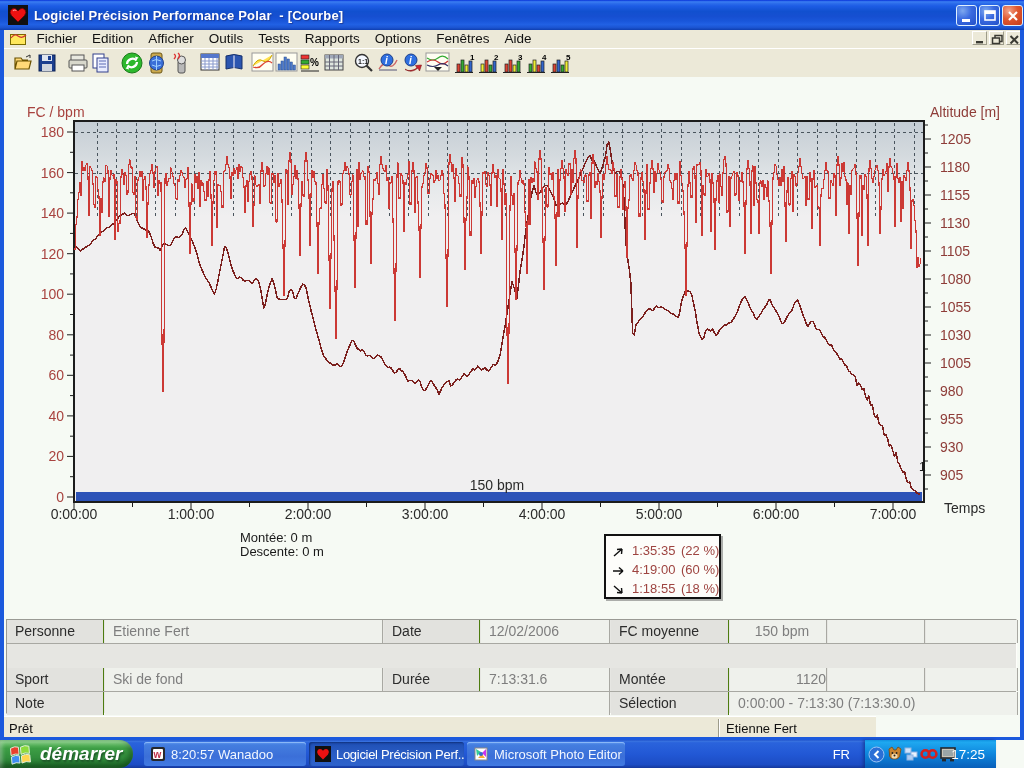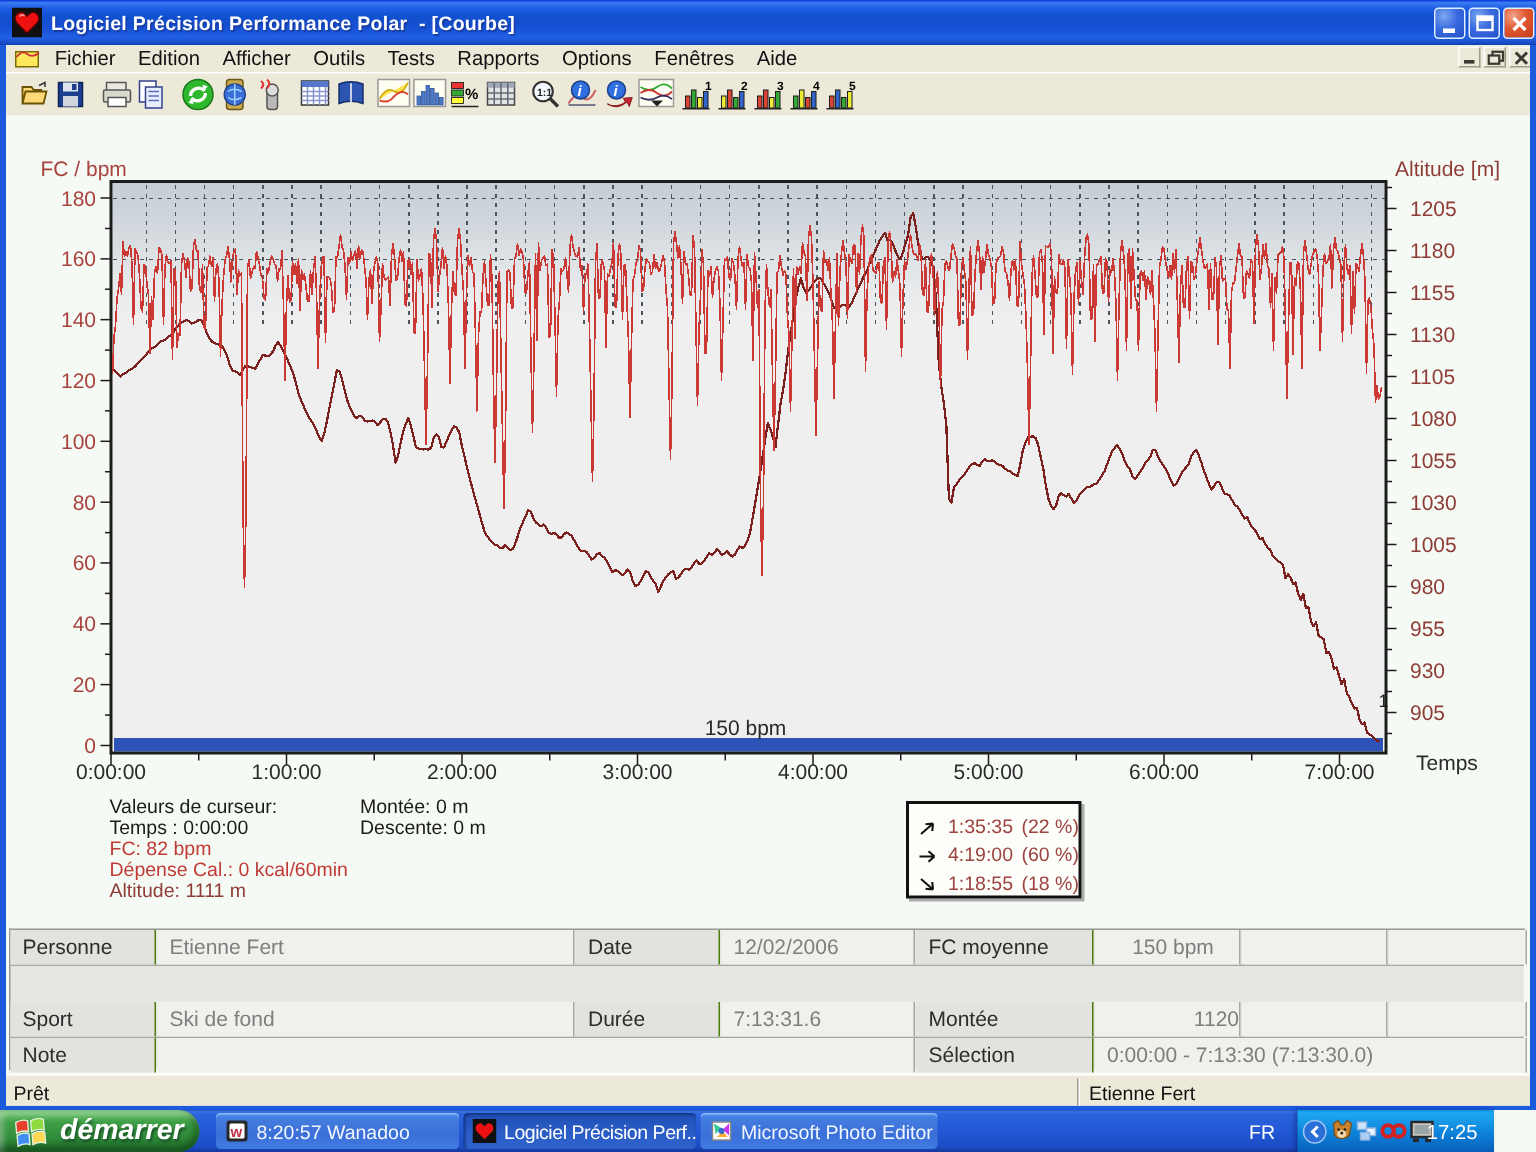--- a/index.html
+++ b/index.html
@@ -25,21 +25,21 @@
 #chart{position:absolute;left:0;top:0}
 #dirbox{position:absolute;left:600px;top:457px;width:117px;height:65px;background:#fdfdfa;border:2px solid #111;padding:3px 0 0 5px;overflow:hidden;box-shadow:2px 2px 0 rgba(110,110,110,0.55)}
 .dr{display:flex;align-items:flex-end;height:19px;font:13px "Liberation Sans",sans-serif;color:#9e4440;white-space:nowrap}
 .dr svg{margin-right:6px;flex:none}
 .dt{width:47px;flex:none}
 .dp{margin-left:2px;flex:none}
 #exetable{position:absolute;left:2px;top:542px;width:1011px;height:95px;background:#e6e6e2;border:1px solid;border-color:#9a9a94 #fdfdfa #fdfdfa #9a9a94;font:14px "Liberation Sans",sans-serif}
 .trow{position:absolute;left:0;width:100%;height:24px;border-bottom:1px solid #a8a8a2}
 .lab{position:absolute;top:0;height:23px;background:#e2e2de;color:#2c2c2c;padding:3px 0 0 8px;border-right:1px solid #4d7c0f}
 .val{position:absolute;top:0;height:23px;background:#eff1ec;color:#7e7e7e;padding:3px 0 0 8px;border-right:1px solid #a8a8a2}
-#statusbar{position:absolute;left:4px;top:716px;width:1016px;height:21px;background:#ece9d8;border-top:1px solid #fff;font:13px "Liberation Sans",sans-serif;color:#111}
+#statusbar{position:absolute;left:4px;top:716px;width:872px;height:21px;background:#ece9d8;border-top:1px solid #fff;font:13px "Liberation Sans",sans-serif;color:#111}
 #statusbar .sep{position:absolute;left:714px;top:2px;width:2px;height:18px;border-left:1px solid #9d9b8a;border-right:1px solid #fff}
 #taskbar{position:absolute;left:0;top:740px;width:996px;height:28px;
  background:linear-gradient(180deg,#1e50c9 0%,#3a74e0 4%,#2a63dc 10%,#2258d5 50%,#1c4cc4 88%,#15389b 100%)}
 #startbtn{position:absolute;left:0;top:0;width:133px;height:28px;border-radius:0 14px 14px 0;
  background:linear-gradient(180deg,#4fae53 0%,#6cc26c 8%,#3d9e45 30%,#2f8a3a 70%,#1f6b2c 100%);
  box-shadow:inset -3px -3px 6px rgba(0,40,0,0.45), inset 2px 2px 4px rgba(255,255,255,0.4);
  display:flex;align-items:center}
 #startbtn span{color:#fff;font-size:19px;font-weight:bold;font-style:italic;margin-left:6px;text-shadow:1px 2px 2px #1c5226}
 .task{position:absolute;top:2px;height:24px;border-radius:3px;display:flex;align-items:center;
  background:linear-gradient(180deg,#6099f2 0%,#447edf 12%,#3b6fd8 60%,#417ae2 100%);
@@ -427,23 +427,20 @@
 <rect x="70" y="44" width="850" height="381" fill="none" stroke="#1c1c1c" stroke-width="2"></rect>
 <g transform="translate(-4,-77)" shape-rendering="crispEdges">
         <path d="M75.0 245.8L76.7 247.3L78.4 249.1L80.1 251.0L81.8 249.7L83.5 248.8L85.2 247.5L86.9 246.4L88.6 245.6L90.3 244.1L92.0 241.8L93.7 240.2L95.4 238.8L97.1 236.8L98.8 234.6L100.5 232.8L102.2 231.7L103.9 230.7L105.6 228.9L107.3 227.6L109.0 227.2L110.7 225.8L112.4 224.3L114.1 223.5L115.8 221.2L117.5 218.6L119.2 216.5L120.9 215.0L122.6 214.2L124.3 213.1L126.0 214.3L127.7 215.7L129.4 215.1L131.1 214.2L132.8 213.2L134.5 213.7L136.2 217.6L137.9 222.2L139.6 225.7L141.3 227.7L143.0 228.5L144.7 229.4L146.4 230.1L148.1 230.5L149.8 233.6L151.5 237.8L153.2 243.5L154.9 247.0L156.6 247.4L158.3 248.2L160.0 250.0L161.7 247.1L163.4 244.1L165.1 243.9L166.8 244.8L168.5 245.4L170.2 245.8L171.9 242.7L173.6 239.5L175.3 236.8L177.0 237.1L178.7 237.6L180.4 236.3L182.1 234.1L183.8 230.2L185.5 228.0L187.2 230.8L188.9 234.2L190.6 237.5L192.3 241.3L194.0 245.4L195.7 249.7L197.4 255.8L199.1 262.5L200.8 267.1L202.5 271.0L204.2 274.7L205.9 278.2L207.6 280.7L209.3 283.2L211.0 287.1L212.7 291.2L214.4 294.0L216.1 289.4L217.8 281.4L219.5 272.5L221.2 263.9L222.9 255.6L224.6 246.6L226.3 247.8L228.0 252.7L229.7 259.7L231.4 266.6L233.1 271.2L234.8 274.9L236.5 278.2L238.2 278.4L239.9 277.1L241.6 278.3L243.3 280.4L245.0 281.0L246.7 280.7L248.4 280.3L250.1 281.5L251.8 283.5L253.5 281.6L255.2 279.1L256.9 279.2L258.6 281.3L260.3 288.1L262.0 296.8L263.7 308.4L265.4 303.8L267.1 295.3L268.8 287.9L270.5 282.6L272.2 278.6L273.9 283.9L275.6 290.7L277.3 298.0L279.0 299.0L280.7 299.4L282.4 299.6L284.1 299.3L285.8 299.8L287.5 298.3L289.2 291.4L290.9 289.7L292.6 291.3L294.3 298.2L296.0 298.3L297.7 294.2L299.4 290.4L301.1 286.6L302.8 284.2L304.5 285.2L306.2 288.3L307.9 297.2L309.6 304.1L311.3 311.6L313.0 318.2L314.7 324.7L316.4 331.1L318.1 336.9L319.8 343.1L321.5 349.3L323.2 354.8L324.9 357.6L326.6 359.8L328.3 361.4L330.0 363.1L331.7 363.8L333.4 365.3L335.1 365.2L336.8 363.5L338.5 365.1L340.2 366.6L341.9 365.9L343.6 362.2L345.3 357.1L347.0 351.9L348.7 347.9L350.4 344.1L352.1 340.3L353.8 341.0L355.5 345.2L357.2 348.3L358.9 349.7L360.6 350.9L362.3 349.7L364.0 351.4L365.7 355.3L367.4 355.9L369.1 355.5L370.8 355.8L372.5 358.3L374.2 358.4L375.9 356.3L377.6 354.9L379.3 356.0L381.0 357.0L382.7 360.0L384.4 363.2L386.1 365.9L387.8 367.6L389.5 367.1L391.2 368.1L392.9 370.9L394.6 373.0L396.3 372.0L398.0 369.5L399.7 368.7L401.4 370.6L403.1 371.9L404.8 374.4L406.5 378.3L408.2 381.5L409.9 380.2L411.6 380.5L413.3 381.8L415.0 383.4L416.7 382.0L418.4 379.7L420.1 381.7L421.8 387.1L423.5 390.7L425.2 390.1L426.9 387.8L428.6 384.7L430.3 380.9L432.0 381.2L433.7 384.6L435.4 387.2L437.1 389.4L438.8 394.4L440.5 391.2L442.2 387.2L443.9 385.0L445.6 382.7L447.3 381.5L449.0 380.7L450.7 386.0L452.4 384.9L454.1 382.4L455.8 380.2L457.5 379.1L459.2 379.9L460.9 378.4L462.6 375.8L464.3 373.7L466.0 375.7L467.7 375.9L469.4 373.8L471.1 371.3L472.8 368.9L474.5 369.8L476.2 368.7L477.9 366.1L479.6 367.7L481.3 370.1L483.0 369.0L484.7 367.6L486.4 369.5L488.1 371.0L489.8 369.9L491.5 366.9L493.2 364.4L494.9 365.3L496.6 364.2L498.3 360.3L500.0 355.5L501.7 345.6L503.4 335.6L505.1 325.6L506.8 315.1L508.5 303.8L510.2 292.5L511.9 281.9L513.6 286.2L515.3 291.7L517.0 298.1L518.7 283.1L520.4 269.0L522.1 259.5L523.8 247.7L525.5 233.0L527.2 221.5L528.9 210.5L530.6 198.8L532.3 191.4L534.0 185.6L535.7 191.8L537.4 195.3L539.1 193.7L540.8 191.1L542.5 188.4L544.2 186.5L545.9 185.3L547.6 185.8L549.3 189.3L551.0 192.3L552.7 195.7L554.4 200.4L556.1 205.5L557.8 203.6L559.5 204.8L561.2 203.7L562.9 203.1L564.6 204.8L566.3 204.3L568.0 201.5L569.7 197.7L571.4 193.8L573.1 190.2L574.8 186.4L576.5 183.0L578.2 179.8L579.9 175.2L581.6 171.6L583.3 167.6L585.0 163.5L586.7 159.9L588.4 157.3L590.1 155.2L591.8 160.7L593.5 159.9L595.2 162.7L596.9 167.1L598.6 171.1L600.3 172.8L602.0 167.9L603.7 162.4L605.4 156.7L607.1 144.9L608.8 142.0L610.5 151.2L612.2 163.2L613.9 170.7L615.6 172.9L617.3 171.5L619.0 171.5L620.7 174.4L622.4 178.8L624.1 201.8L625.8 241.0L627.5 257.4L629.2 268.6L630.9 283.4L632.6 332.5L634.3 335.2L636.0 324.9L637.7 322.7L639.4 320.1L641.1 318.1L642.8 316.6L644.5 313.9L646.2 311.2L647.9 309.4L649.6 308.7L651.3 310.0L653.0 310.7L654.7 307.8L656.4 306.0L658.1 307.3L659.8 307.5L661.5 306.8L663.2 307.9L664.9 309.4L666.6 310.1L668.3 310.5L670.0 312.5L671.7 313.6L673.4 314.1L675.1 315.7L676.8 316.8L678.5 317.3L680.2 309.6L681.9 300.0L683.6 295.4L685.3 291.5L687.0 291.1L688.7 290.9L690.4 292.1L692.1 296.4L693.8 304.7L695.5 312.4L697.2 323.6L698.9 332.4L700.6 337.2L702.3 339.4L704.0 337.3L705.7 330.8L707.4 328.7L709.1 330.1L710.8 331.0L712.5 329.2L714.2 332.4L715.9 335.1L717.6 333.9L719.3 330.2L721.0 328.6L722.7 326.4L724.4 324.8L726.1 324.9L727.8 323.8L729.5 322.8L731.2 322.2L732.9 319.8L734.6 317.2L736.3 314.2L738.0 309.8L739.7 305.1L741.4 300.9L743.1 298.6L744.8 296.7L746.5 299.4L748.2 302.8L749.9 307.4L751.6 310.7L753.3 313.0L755.0 317.5L756.7 319.6L758.4 316.9L760.1 314.7L761.8 312.1L763.5 308.8L765.2 306.8L766.9 304.3L768.6 299.8L770.3 300.1L772.0 304.3L773.7 307.4L775.4 310.1L777.1 312.5L778.8 315.9L780.5 320.3L782.2 323.7L783.9 322.9L785.6 319.9L787.3 316.5L789.0 313.5L790.7 311.6L792.4 309.5L794.1 304.2L795.8 301.4L797.5 300.1L799.2 303.6L800.9 308.2L802.6 314.0L804.3 318.2L806.0 322.8L807.7 326.6L809.4 324.1L811.1 321.3L812.8 321.4L814.5 324.8L816.2 329.0L817.9 329.5L819.6 330.0L821.3 333.3L823.0 336.4L824.7 337.5L826.4 340.0L828.1 343.4L829.8 345.7L831.5 344.7L833.2 348.8L834.9 351.6L836.6 353.3L838.3 356.2L840.0 359.6L841.7 358.7L843.4 362.3L845.1 365.1L846.8 366.2L848.5 370.7L850.2 372.1L851.9 374.2L853.6 374.9L855.3 376.4L857.0 385.5L858.7 382.9L860.4 385.1L862.1 389.5L863.8 388.4L865.5 396.1L867.2 399.9L868.9 396.1L870.6 405.4L872.3 404.7L874.0 414.3L875.7 417.4L877.4 414.9L879.1 423.9L880.8 425.0L882.5 426.2L884.2 435.2L885.9 434.5L887.6 438.8L889.3 445.8L891.0 445.1L892.7 450.4L894.4 456.2L896.1 452.9L897.8 461.8L899.5 464.6L901.2 468.9L902.9 472.5L904.6 471.8L906.3 479.4L908.0 482.9L909.7 481.7L911.4 488.4L913.1 489.7L914.8 490.7L916.5 492.6L918.2 493.8L919.9 493.9" fill="none" stroke="#7c201e" stroke-width="1.5" stroke-linejoin="round"></path>
 <path d="M75.0 249.6L76.0 224.3L77.0 217.3L78.0 199.0L79.0 192.9L80.0 182.4L81.0 196.2L82.0 161.3L83.0 171.0L84.0 167.7L85.0 170.6L86.0 165.0L87.0 163.6L88.0 176.9L89.0 216.1L90.0 165.8L91.0 168.1L92.0 170.5L93.0 183.1L94.0 205.0L95.0 207.9L96.0 176.4L97.0 177.7L98.0 189.8L99.0 196.7L100.0 235.4L101.0 198.0L102.0 213.1L103.0 181.8L104.0 177.7L105.0 182.2L106.0 165.2L107.0 165.8L108.0 170.7L109.0 216.4L110.0 177.9L111.0 170.1L112.0 175.2L113.0 175.7L114.0 173.9L115.0 239.5L116.0 178.9L117.0 180.7L118.0 231.4L119.0 222.8L120.0 223.7L121.0 176.5L122.0 168.9L123.0 173.8L124.0 184.7L125.0 171.8L126.0 174.8L127.0 194.4L128.0 192.4L129.0 163.9L130.0 159.7L131.0 167.6L132.0 166.8L133.0 193.2L134.0 194.8L135.0 176.6L136.0 218.1L137.0 219.7L138.0 178.9L139.0 177.0L140.0 170.8L141.0 177.3L142.0 171.6L143.0 200.5L144.0 179.3L145.0 176.0L146.0 186.7L147.0 237.4L148.0 203.5L149.0 184.9L150.0 173.4L151.0 170.8L152.0 164.4L153.0 172.6L154.0 187.9L155.0 171.6L156.0 168.1L157.0 166.1L158.0 196.1L159.0 180.2L160.0 183.9L161.0 182.0L162.0 340.9L163.0 391.6L164.0 340.9L165.0 178.4L166.0 172.8L167.0 185.5L168.0 181.6L169.0 178.1L170.0 179.1L171.0 167.7L172.0 171.9L173.0 176.3L174.0 183.7L175.0 185.3L176.0 199.0L177.0 200.2L178.0 178.8L179.0 181.4L180.0 175.3L181.0 170.7L182.0 172.4L183.0 176.0L184.0 176.8L185.0 187.4L186.0 179.4L187.0 179.3L188.0 167.3L189.0 203.0L190.0 253.7L191.0 203.0L192.0 183.7L193.0 201.6L194.0 200.4L195.0 174.1L196.0 182.6L197.0 175.8L198.0 188.9L199.0 172.4L200.0 207.0L201.0 179.9L202.0 186.0L203.0 182.7L204.0 191.2L205.0 200.8L206.0 201.0L207.0 180.8L208.0 196.5L209.0 179.8L210.0 171.4L211.0 194.9L212.0 245.6L213.0 202.2L214.0 180.3L215.0 171.5L216.0 171.3L217.0 228.1L218.0 184.2L219.0 185.0L220.0 185.6L221.0 191.1L222.0 208.0L223.0 207.4L224.0 170.8L225.0 171.2L226.0 164.4L227.0 156.3L228.0 164.4L229.0 167.1L230.0 176.8L231.0 199.3L232.0 172.0L233.0 175.5L234.0 167.8L235.0 173.6L236.0 170.2L237.0 167.0L238.0 178.7L239.0 163.7L240.0 172.3L241.0 166.5L242.0 167.5L243.0 177.3L244.0 186.3L245.0 213.1L246.0 185.8L247.0 180.0L248.0 202.2L249.0 181.3L250.0 174.6L251.0 171.3L252.0 176.6L253.0 227.3L254.0 205.4L255.0 175.7L256.0 184.9L257.0 186.5L258.0 185.7L259.0 184.4L260.0 203.8L261.0 170.5L262.0 162.4L263.0 170.5L264.0 186.9L265.0 185.6L266.0 172.9L267.0 166.5L268.0 174.5L269.0 167.7L270.0 203.1L271.0 203.9L272.0 173.6L273.0 172.9L274.0 183.0L275.0 175.5L276.0 221.4L277.0 222.2L278.0 173.1L279.0 187.3L280.0 183.6L281.0 179.0L282.0 199.6L283.0 245.6L284.0 296.2L285.0 245.6L286.0 168.9L287.0 170.1L288.0 204.6L289.0 160.4L290.0 152.3L291.0 160.4L292.0 194.5L293.0 184.0L294.0 177.0L295.0 164.9L296.0 178.7L297.0 170.6L298.0 177.9L299.0 205.0L300.0 255.7L301.0 205.0L302.0 180.8L303.0 196.2L304.0 196.8L305.0 160.4L306.0 152.3L307.0 160.4L308.0 179.9L309.0 194.9L310.0 245.6L311.0 194.9L312.0 170.4L313.0 177.6L314.0 171.6L315.0 181.3L316.0 182.2L317.0 223.2L318.0 273.9L319.0 223.2L320.0 207.9L321.0 208.3L322.0 184.4L323.0 174.0L324.0 188.2L325.0 203.2L326.0 203.6L327.0 169.6L328.0 185.7L329.0 257.7L330.0 308.4L331.0 257.7L332.0 188.9L333.0 181.0L334.0 237.4L335.0 288.1L336.0 338.8L337.0 288.1L338.0 180.9L339.0 179.9L340.0 181.7L341.0 205.5L342.0 205.0L343.0 173.1L344.0 170.5L345.0 162.4L346.0 170.5L347.0 165.9L348.0 167.9L349.0 173.1L350.0 195.1L351.0 195.3L352.0 181.6L353.0 174.7L354.0 237.4L355.0 288.1L356.0 237.4L357.0 169.3L358.0 226.9L359.0 162.2L360.0 180.3L361.0 173.7L362.0 171.9L363.0 170.7L364.0 177.2L365.0 175.9L366.0 224.8L367.0 224.4L368.0 166.5L369.0 170.8L370.0 213.1L371.0 263.8L372.0 213.1L373.0 199.8L374.0 178.9L375.0 181.0L376.0 179.0L377.0 171.9L378.0 183.2L379.0 194.9L380.0 164.4L381.0 156.3L382.0 164.4L383.0 168.4L384.0 170.6L385.0 171.4L386.0 165.1L387.0 180.4L388.0 177.3L389.0 208.4L390.0 182.7L391.0 182.9L392.0 176.1L393.0 219.2L394.0 269.9L395.0 320.6L396.0 269.9L397.0 175.2L398.0 162.7L399.0 198.9L400.0 198.5L401.0 173.1L402.0 175.4L403.0 180.4L404.0 231.8L405.0 182.5L406.0 184.4L407.0 178.9L408.0 175.1L409.0 161.5L410.0 204.4L411.0 205.0L412.0 170.5L413.0 162.4L414.0 170.5L415.0 212.5L416.0 176.9L417.0 176.6L418.0 202.6L419.0 227.3L420.0 278.0L421.0 227.3L422.0 186.5L423.0 184.0L424.0 175.2L425.0 173.1L426.0 163.5L427.0 167.1L428.0 193.9L429.0 193.5L430.0 178.4L431.0 172.8L432.0 174.5L433.0 175.5L434.0 182.8L435.0 181.1L436.0 169.9L437.0 179.0L438.0 174.9L439.0 180.9L440.0 179.9L441.0 175.5L442.0 170.5L443.0 174.2L444.0 193.5L445.0 205.0L446.0 255.7L447.0 306.4L448.0 255.7L449.0 162.4L450.0 154.3L451.0 162.4L452.0 171.9L453.0 164.2L454.0 177.6L455.0 202.0L456.0 167.8L457.0 176.0L458.0 175.7L459.0 183.5L460.0 196.4L461.0 196.8L462.0 157.3L463.0 164.4L464.0 219.2L465.0 269.9L466.0 219.2L467.0 197.7L468.0 166.7L469.0 176.3L470.0 235.6L471.0 235.4L472.0 180.4L473.0 183.8L474.0 177.9L475.0 197.9L476.0 186.0L477.0 180.0L478.0 177.9L479.0 181.2L480.0 203.0L481.0 253.7L482.0 213.9L483.0 172.5L484.0 173.4L485.0 171.5L486.0 185.0L487.0 186.9L488.0 172.5L489.0 175.4L490.0 184.9L491.0 206.1L492.0 172.6L493.0 164.4L494.0 172.6L495.0 177.5L496.0 175.2L497.0 206.4L498.0 169.6L499.0 177.9L500.0 178.9L501.0 188.0L502.0 240.3L503.0 168.8L504.0 184.1L505.0 205.0L506.0 193.4L507.0 332.7L508.0 383.4L509.0 332.7L510.0 207.0L511.0 176.6L512.0 195.4L513.0 204.4L514.0 192.9L515.0 249.6L516.0 300.3L517.0 249.6L518.0 181.8L519.0 180.8L520.0 170.3L521.0 177.9L522.0 183.3L523.0 180.6L524.0 183.5L525.0 212.1L526.0 223.2L527.0 273.9L528.0 223.2L529.0 179.2L530.0 225.3L531.0 177.6L532.0 183.2L533.0 178.2L534.0 182.0L535.0 161.7L536.0 168.4L537.0 171.1L538.0 200.3L539.0 158.4L540.0 150.2L541.0 158.4L542.0 188.8L543.0 239.5L544.0 290.2L545.0 239.5L546.0 187.6L547.0 206.7L548.0 207.3L549.0 167.2L550.0 175.0L551.0 173.1L552.0 180.1L553.0 172.2L554.0 196.7L555.0 215.1L556.0 265.8L557.0 215.1L558.0 169.4L559.0 216.8L560.0 179.9L561.0 168.5L562.0 160.4L563.0 168.5L564.0 176.2L565.0 212.1L566.0 169.5L567.0 173.4L568.0 175.4L569.0 163.0L570.0 163.5L571.0 194.7L572.0 169.1L573.0 182.6L574.0 158.4L575.0 150.2L576.0 158.4L577.0 247.6L578.0 196.9L579.0 178.5L580.0 172.1L581.0 169.7L582.0 180.4L583.0 180.6L584.0 182.4L585.0 175.0L586.0 174.9L587.0 201.3L588.0 201.9L589.0 174.6L590.0 172.0L591.0 219.2L592.0 162.4L593.0 154.3L594.0 162.4L595.0 188.0L596.0 181.0L597.0 184.6L598.0 173.4L599.0 181.2L600.0 190.3L601.0 237.4L602.0 197.7L603.0 174.0L604.0 179.8L605.0 173.4L606.0 164.4L607.0 156.3L608.0 164.4L609.0 169.4L610.0 169.3L611.0 170.3L612.0 173.8L613.0 162.6L614.0 167.8L615.0 196.4L616.0 196.8L617.0 173.8L618.0 207.7L619.0 208.1L620.0 176.0L621.0 169.4L622.0 178.4L623.0 210.3L624.0 187.0L625.0 181.4L626.0 207.0L627.0 257.7L628.0 207.0L629.0 200.5L630.0 175.6L631.0 174.0L632.0 178.7L633.0 180.4L634.0 170.5L635.0 162.4L636.0 165.1L637.0 170.4L638.0 172.6L639.0 217.1L640.0 216.5L641.0 177.9L642.0 171.7L643.0 181.3L644.0 188.8L645.0 239.5L646.0 191.9L647.0 164.4L648.0 209.9L649.0 209.7L650.0 182.8L651.0 168.5L652.0 160.4L653.0 168.5L654.0 192.7L655.0 171.0L656.0 181.4L657.0 173.1L658.0 163.3L659.0 169.8L660.0 172.4L661.0 178.5L662.0 202.2L663.0 202.4L664.0 176.6L665.0 172.1L666.0 171.9L667.0 170.5L668.0 164.4L669.0 168.1L670.0 180.7L671.0 182.3L672.0 188.2L673.0 200.1L674.0 180.3L675.0 173.6L676.0 179.9L677.0 173.1L678.0 203.7L679.0 204.1L680.0 161.4L681.0 175.9L682.0 183.0L683.0 190.1L684.0 212.1L685.0 245.6L686.0 296.2L687.0 245.6L688.0 184.8L689.0 170.8L690.0 182.5L691.0 198.1L692.0 197.6L693.0 168.5L694.0 166.5L695.0 175.6L696.0 222.8L697.0 164.1L698.0 164.4L699.0 164.6L700.0 162.4L701.0 170.5L702.0 235.4L703.0 184.7L704.0 195.2L705.0 195.4L706.0 169.5L707.0 176.4L708.0 176.3L709.0 173.0L710.0 179.3L711.0 231.8L712.0 172.9L713.0 182.3L714.0 198.9L715.0 249.6L716.0 198.9L717.0 180.9L718.0 175.2L719.0 202.6L720.0 173.7L721.0 187.0L722.0 196.3L723.0 172.6L724.0 158.9L725.0 156.2L726.0 163.2L727.0 212.7L728.0 212.3L729.0 176.6L730.0 227.3L731.0 177.1L732.0 176.1L733.0 172.9L734.0 171.0L735.0 195.4L736.0 195.2L737.0 172.1L738.0 175.0L739.0 201.1L740.0 180.0L741.0 181.7L742.0 172.5L743.0 181.9L744.0 203.0L745.0 253.7L746.0 203.0L747.0 168.5L748.0 160.4L749.0 168.5L750.0 181.8L751.0 233.6L752.0 169.9L753.0 165.7L754.0 205.8L755.0 166.1L756.0 183.0L757.0 199.9L758.0 200.1L759.0 233.4L760.0 182.7L761.0 180.7L762.0 187.0L763.0 180.5L764.0 199.7L765.0 184.6L766.0 187.7L767.0 196.4L768.0 180.7L769.0 200.7L770.0 223.2L771.0 273.9L772.0 223.2L773.0 177.9L774.0 172.6L775.0 164.4L776.0 165.8L777.0 174.2L778.0 179.5L779.0 185.5L780.0 177.3L781.0 186.0L782.0 169.1L783.0 181.5L784.0 166.5L785.0 204.0L786.0 241.5L787.0 190.8L788.0 177.4L789.0 204.9L790.0 205.1L791.0 178.0L792.0 171.3L793.0 211.9L794.0 174.4L795.0 176.0L796.0 186.3L797.0 183.5L798.0 172.9L799.0 166.5L800.0 158.4L801.0 166.5L802.0 174.0L803.0 178.9L804.0 178.2L805.0 176.1L806.0 206.2L807.0 176.0L808.0 199.4L809.0 199.6L810.0 171.9L811.0 178.6L812.0 229.3L813.0 178.6L814.0 170.3L815.0 187.7L816.0 185.9L817.0 185.4L818.0 206.4L819.0 206.8L820.0 245.6L821.0 194.9L822.0 188.6L823.0 188.6L824.0 179.4L825.0 170.5L826.0 162.4L827.0 170.5L828.0 171.0L829.0 198.7L830.0 198.5L831.0 180.3L832.0 182.9L833.0 185.4L834.0 172.9L835.0 175.3L836.0 215.5L837.0 164.4L838.0 156.3L839.0 164.4L840.0 186.0L841.0 178.4L842.0 163.2L843.0 172.2L844.0 162.4L845.0 177.0L846.0 179.6L847.0 204.8L848.0 182.7L849.0 233.4L850.0 185.0L851.0 195.3L852.0 170.0L853.0 169.0L854.0 168.0L855.0 164.4L856.0 172.6L857.0 215.1L858.0 265.8L859.0 215.1L860.0 175.1L861.0 175.2L862.0 236.2L863.0 185.0L864.0 190.3L865.0 174.4L866.0 176.1L867.0 194.9L868.0 245.6L869.0 168.5L870.0 160.4L871.0 168.5L872.0 178.9L873.0 183.1L874.0 176.6L875.0 169.8L876.0 167.8L877.0 165.6L878.0 170.0L879.0 182.7L880.0 233.4L881.0 208.6L882.0 178.8L883.0 169.2L884.0 175.6L885.0 174.1L886.0 172.0L887.0 163.2L888.0 191.9L889.0 166.5L890.0 158.4L891.0 166.5L892.0 167.9L893.0 173.2L894.0 176.6L895.0 227.3L896.0 176.6L897.0 163.3L898.0 179.2L899.0 182.8L900.0 176.9L901.0 221.9L902.0 181.3L903.0 209.1L904.0 175.7L905.0 177.4L906.0 180.9L907.0 170.5L908.0 162.4L909.0 170.5L910.0 187.4L911.0 248.6L912.0 200.4L913.0 198.9L914.0 205.4L915.0 220.7L916.0 230.4L917.0 267.9L918.0 257.4L919.0 266.4L920.0 264.3L921.0 257.8" fill="none" stroke="#cc3935" stroke-width="1.1" stroke-linejoin="round"></path>
       </g>
 <text x="23" y="40" class="lf" font-size="15" fill="#b2403e">FC / bpm</text>
 <text x="996" y="40" class="rf" font-size="15" text-anchor="end">Altitude [m]</text>
 <text x="940" y="436" class="bf" font-size="15" fill="#3a3a3a">Temps</text>
 <text x="915" y="394" font-size="12" fill="#1a1a1a" font-family="Liberation Sans">1</text>
 </svg>
-<div style="position:absolute;left:69px;top:454px;font:13px 'Liberation Sans',sans-serif;color:#1a1a1a;line-height:14px">
-Valeurs de curseur:<br>Temps : 0:00:00<br><span style="color:#c03a36">FC: 82 bpm</span><br><span style="color:#c03a36">Dépense Cal.: 0 kcal/60min</span><br><span style="color:#8e3c38">Altitude: 1111 m</span>
-</div>
 <div style="position:absolute;left:236px;top:454px;font:13px 'Liberation Sans',sans-serif;color:#1a1a1a;line-height:14px">
 Montée: 0 m<br>Descente: 0 m
 </div>
 <div id="dirbox">
  <div class="dr">
         <svg width="15" height="12">
           <path d="M3 10 L11 3 M11 3 l-5 0.5 M11 3 l-0.5 5" stroke="#111" stroke-width="1.4" fill="none"></path>
         </svg>
         <span class="dt">1:35:35</span>
         <span class="dp">(22 %)</span>

